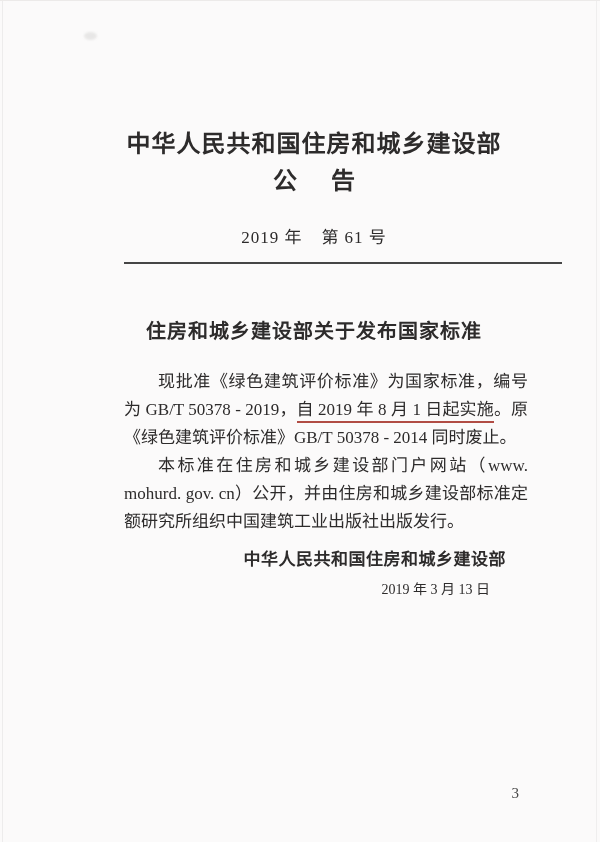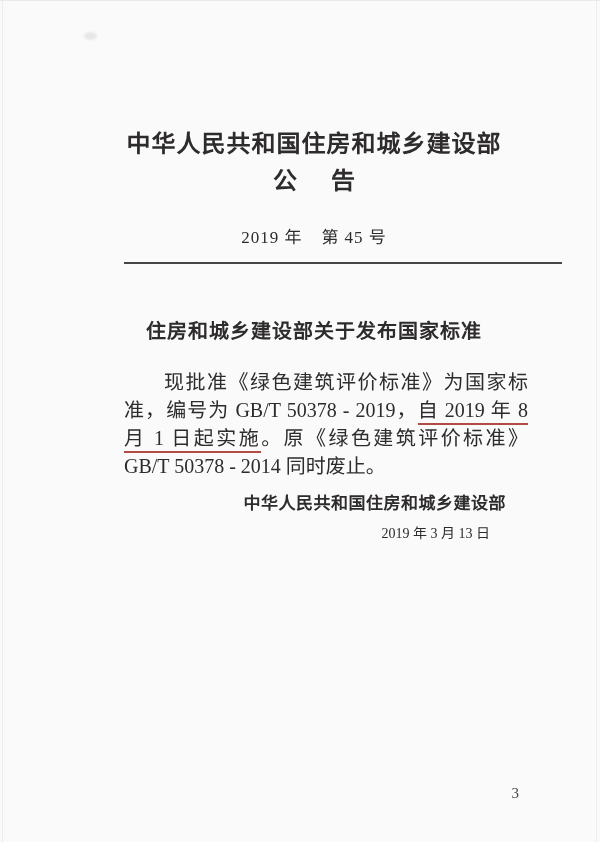--- a/index.html
+++ b/index.html
@@ -55,21 +55,21 @@
   }
 
   .doc-title {
     margin: 52px 0 0 0; text-align: center;
     font-size: 20px; font-weight: bold; line-height: 31px; letter-spacing: 1px;
   }
   .doc-title .t-line { display: block; }
 
   .doc-body {
     margin-top: 21px; padding: 0 72px 0 96px;
-    font-size: 20px; line-height: 28px; text-align: justify;
+    font-size: 17px; line-height: 28px; text-align: justify;
   }
   .para { margin: 0; text-indent: 2em; }
 
   .red-underline {
     border-bottom: 2px solid var(--underline-color, #b14c44);
     padding-bottom: 2px;
   }
 
   .signature { margin-top: 13px; padding-right: 94px; text-align: right; }
   .sig-org { font-size: 17px; font-weight: bold; letter-spacing: .5px; line-height: 22px; }
@@ -88,31 +88,32 @@
   <div class="smudge"></div>
 
   <header class="doc-header">
     <div class="authority">中华人民共和国住房和城乡建设部</div>
     <div class="doc-type">
       <span>公</span>
       <span>告</span>
     </div>
     <div class="issue-line">
       <span>2019 年</span>
-      <span>第 45 号</span>
+      <span>第 61 号</span>
     </div>
     <div class="rule"></div>
   </header>
 
   <h1 class="doc-title">
     <span class="t-line">住房和城乡建设部关于发布国家标准</span>
   </h1>
 
   <div class="doc-body">
     <p class="para"><span>现批准《绿色建筑评价标准》为国家标准，编号为 GB/T 50378 - 2019，</span><span class="red-underline">自 2019 年 8 月 1 日起实施</span><span>。原《绿色建筑评价标准》GB/T 50378 - 2014 同时废止。</span></p>
+    <p class="para">本标准在住房和城乡建设部门户网站（www. mohurd. gov. cn）公开，并由住房和城乡建设部标准定额研究所组织中国建筑工业出版社出版发行。</p>
   </div>
 
   <div class="signature">
     <div class="sig-org">中华人民共和国住房和城乡建设部</div>
     <div class="sig-date">2019 年 3 月 13 日</div>
   </div>
 
   <div class="page-num">3</div>
 
 </div>

